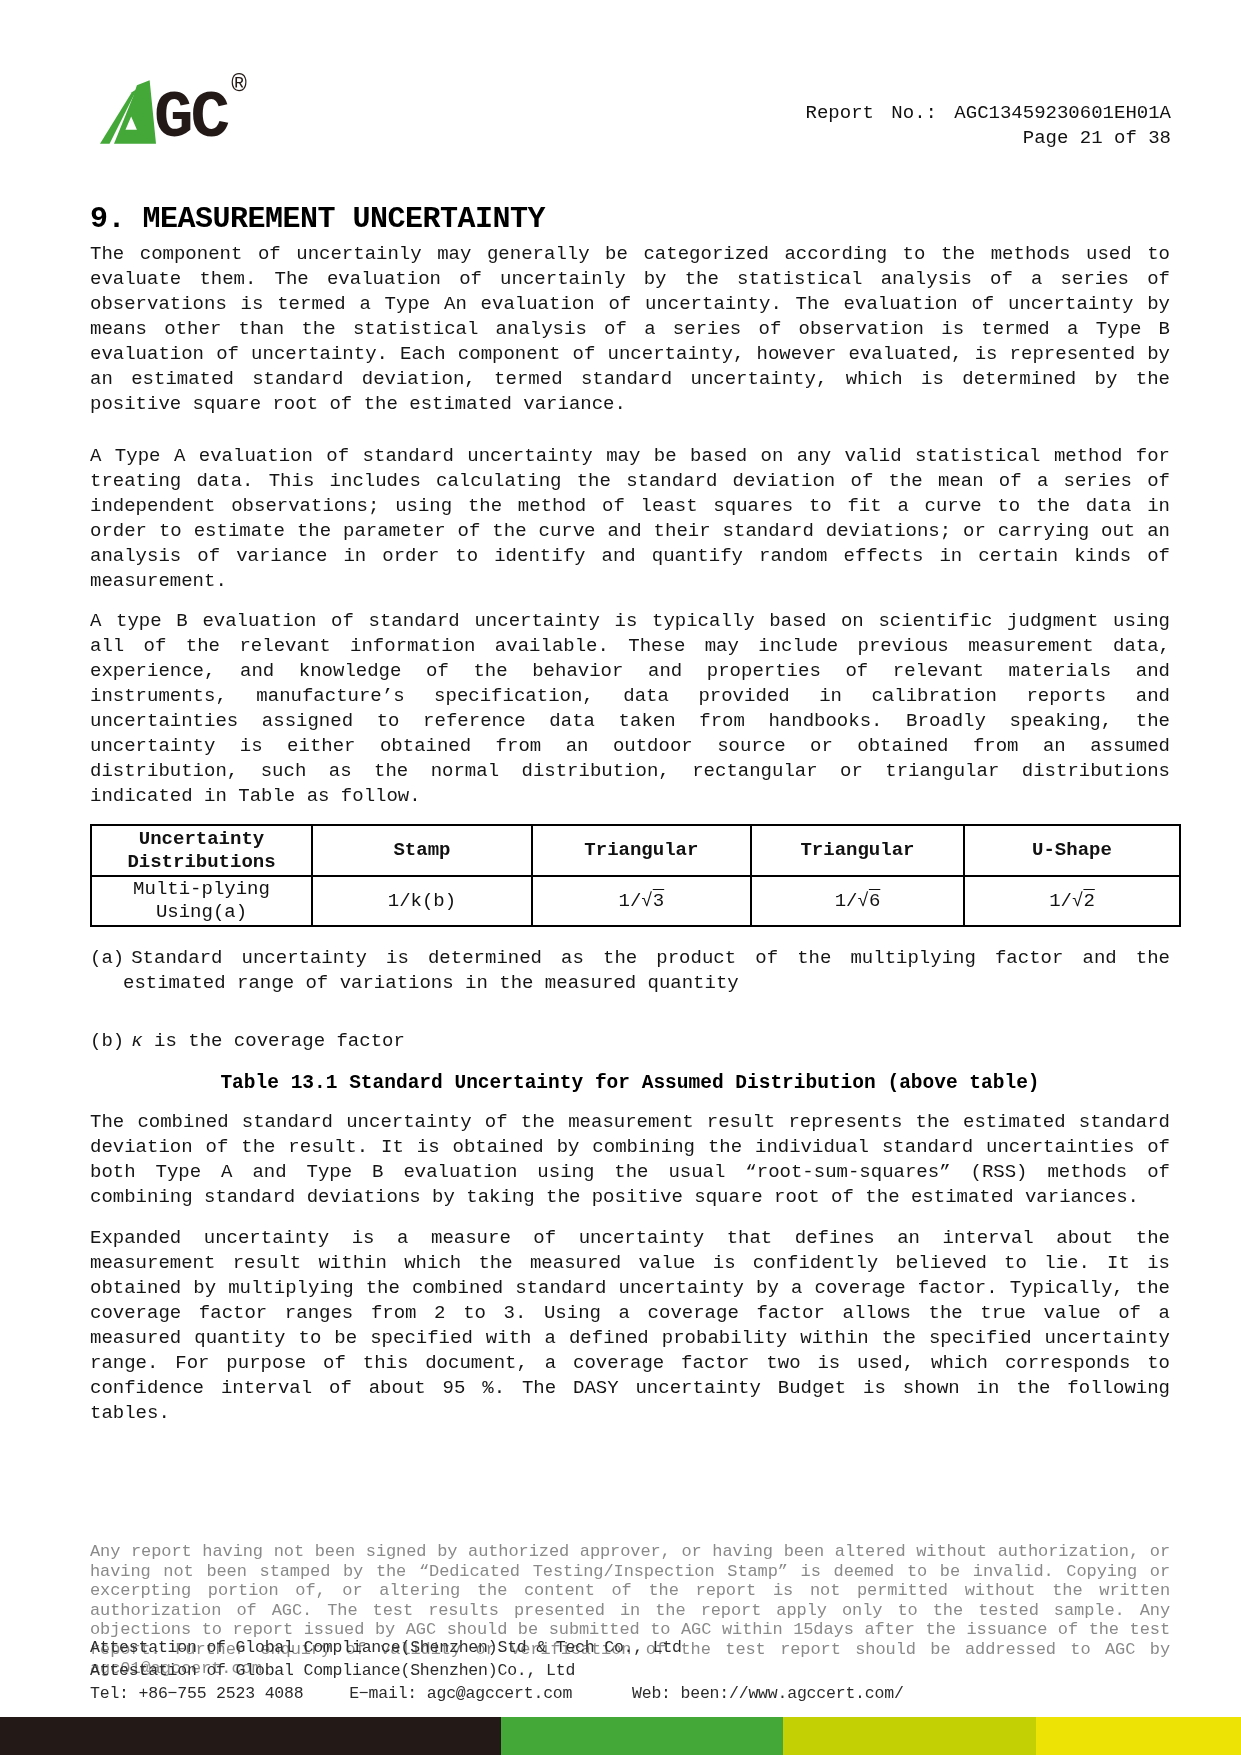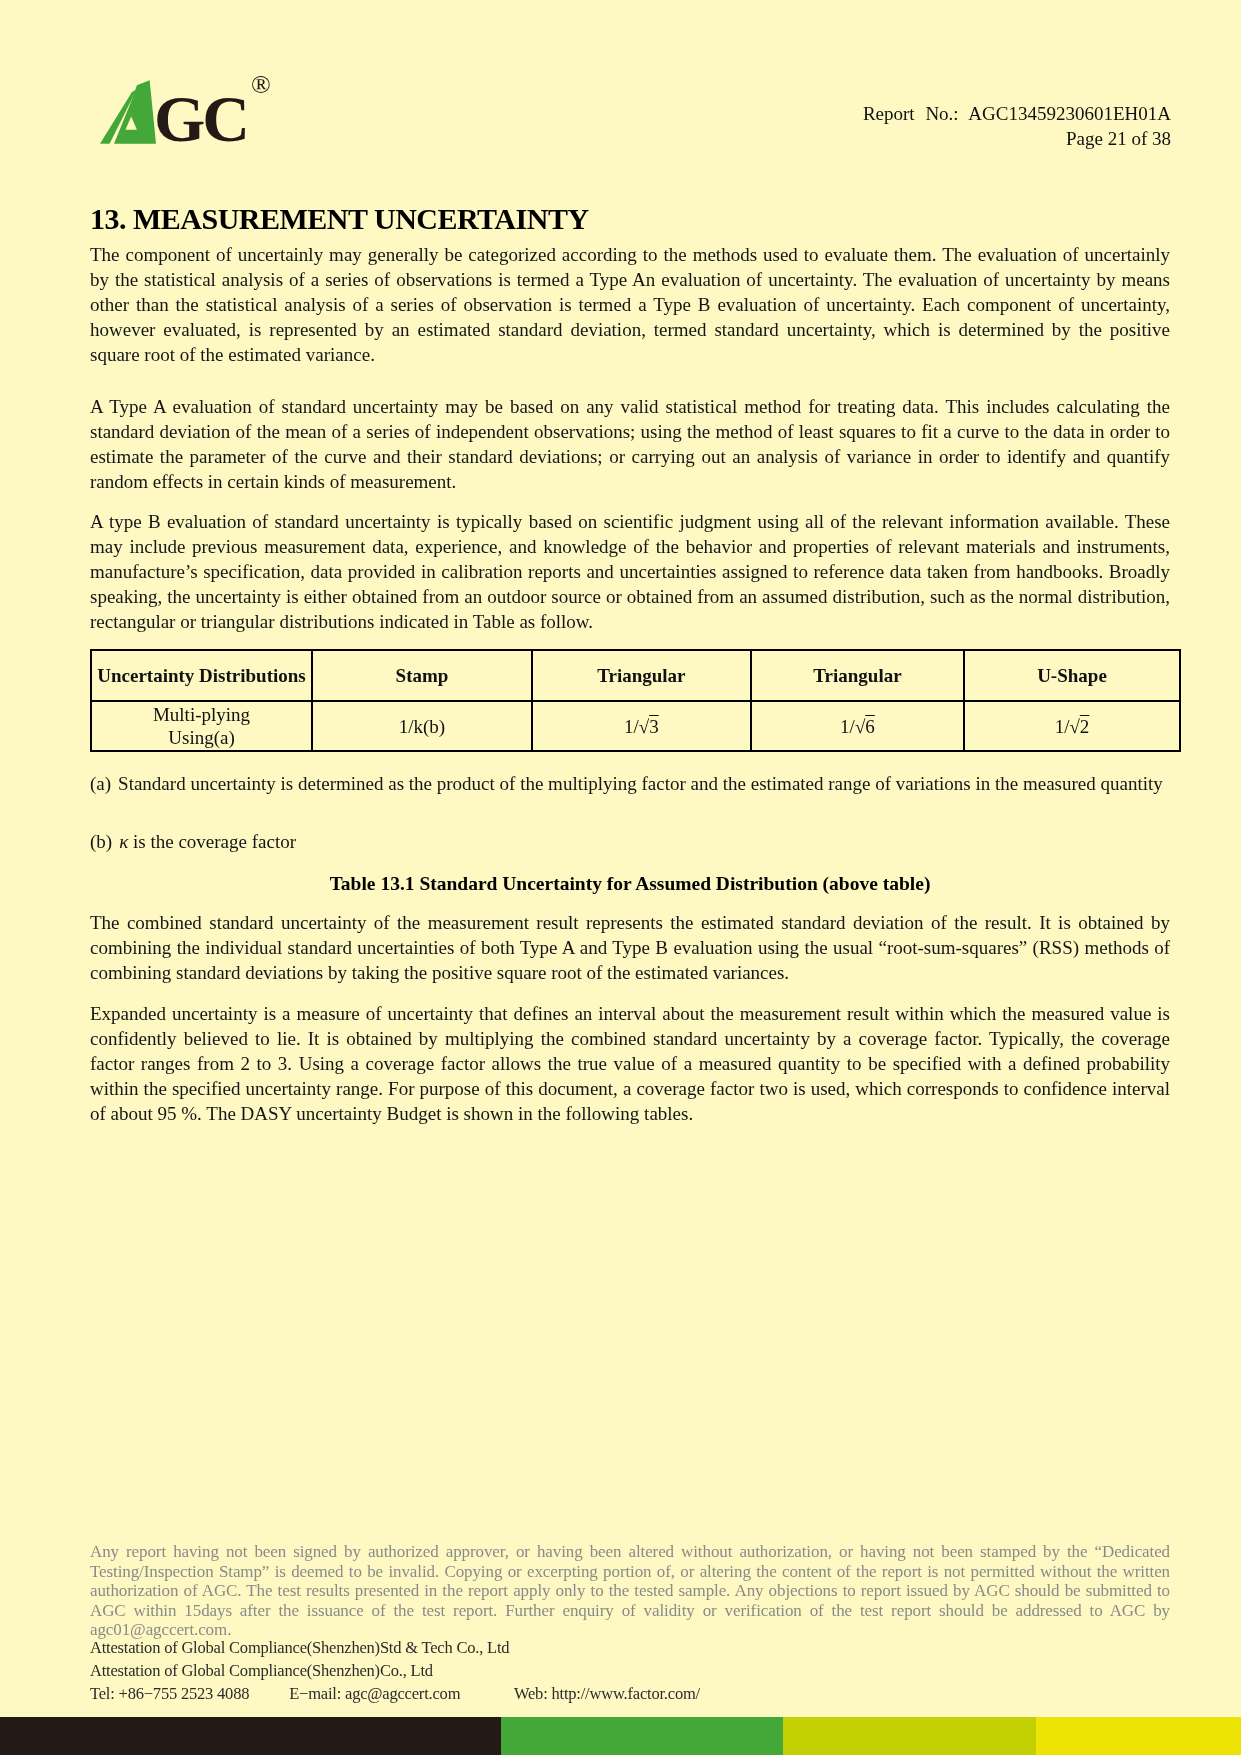--- a/index.html
+++ b/index.html
@@ -1,22 +1,22 @@
 <!DOCTYPE html>
 <html><head>
 <meta charset="utf-8">
 <style>
   * { margin:0; padding:0; box-sizing:border-box; }
   html,body { background:#9e9e9e; }
   .page {
     position:relative;
     width:1241px; height:1755px;
     margin:0 auto;
-    background:#fef9c3;
-    font-family:Liberation Serif, serif;
+    background:#ffffff;
+    font-family:Liberation Mono, monospace;
     color:#1a1a1a;
     overflow:hidden;
   }
 
   
   .logo { position:absolute; left:100px; top:80px; display:flex; align-items:flex-end; height:64px; }
   .logo-a { display:block; }
   .logo-gc {
     font-size:66px; font-weight:bold; letter-spacing:-3px;
     line-height:50px; margin-left:-2px;
@@ -108,21 +108,21 @@
     <span class="logo-gc" style="color: rgb(35, 25, 22);">GC</span>
     <span class="logo-reg" style="color: rgb(35, 25, 22);">®</span>
   </div>
 
   <div class="report-info">
     <div class="rno">Report No.: AGC13459230601EH01A</div>
     <div>Page 21 of 38</div>
   </div>
 
   <div class="content">
-    <h1 class="section-heading">13. MEASUREMENT UNCERTAINTY</h1>
+    <h1 class="section-heading">9. MEASUREMENT UNCERTAINTY</h1>
 
     <p class="body p1">The component of uncertainly may generally be categorized according to the methods used to evaluate them. The evaluation of uncertainly by the statistical analysis of a series of observations is termed a Type An evaluation of uncertainty. The evaluation of uncertainty by means other than the statistical analysis of a series of observation is termed a Type B evaluation of uncertainty. Each component of uncertainty, however evaluated, is represented by an estimated standard deviation, termed standard uncertainty, which is determined by the positive square root of the estimated variance.</p>
     <p class="body">A Type A evaluation of standard uncertainty may be based on any valid statistical method for treating data. This includes calculating the standard deviation of the mean of a series of independent observations; using the method of least squares to fit a curve to the data in order to estimate the parameter of the curve and their standard deviations; or carrying out an analysis of variance in order to identify and quantify random effects in certain kinds of measurement.</p>
     <p class="body">A type B evaluation of standard uncertainty is typically based on scientific judgment using all of the relevant information available. These may include previous measurement data, experience, and knowledge of the behavior and properties of relevant materials and instruments, manufacture’s specification, data provided in calibration reports and uncertainties assigned to reference data taken from handbooks. Broadly speaking, the uncertainty is either obtained from an outdoor source or obtained from an assumed distribution, such as the normal distribution, rectangular or triangular distributions indicated in Table as follow.</p>
 
     <table class="u-table">
       <colgroup>
           <col class="c0">
           <col class="c1">
           <col class="c2">
@@ -174,21 +174,21 @@
   </div>
 
   <p class="disclaimer">Any report having not been signed by authorized approver, or having been altered without authorization, or having not been stamped by the “Dedicated Testing/Inspection Stamp” is deemed to be invalid. Copying or excerpting portion of, or altering the content of the report is not permitted without the written authorization of AGC. The test results presented in the report apply only to the tested sample. Any objections to report issued by AGC should be submitted to AGC within 15days after the issuance of the test report. Further enquiry of validity or verification of the test report should be addressed to AGC by agc01@agccert.com.</p>
 
   <div class="company">
     <div class="cline">Attestation of Global Compliance(Shenzhen)Std &amp; Tech Co., Ltd</div>
     <div class="cline">Attestation of Global Compliance(Shenzhen)Co., Ltd</div>
     <div class="contact">
       <span class="tel">Tel: +86−755 2523 4088</span>
       <span class="email">E−mail: agc@agccert.com</span>
-      <span class="web">Web: http://www.factor.com/</span>
+      <span class="web">Web: been://www.agccert.com/</span>
     </div>
   </div>
 
   <div class="colorbar">
     <div class="bar-seg s0" style="background: rgb(35, 25, 22);"></div>
     <div class="bar-seg s1" style="background: rgb(67, 168, 56);"></div>
     <div class="bar-seg s2" style="background: rgb(195, 209, 4);"></div>
     <div class="bar-seg s3" style="background: rgb(237, 228, 5);"></div>
   </div>
 

